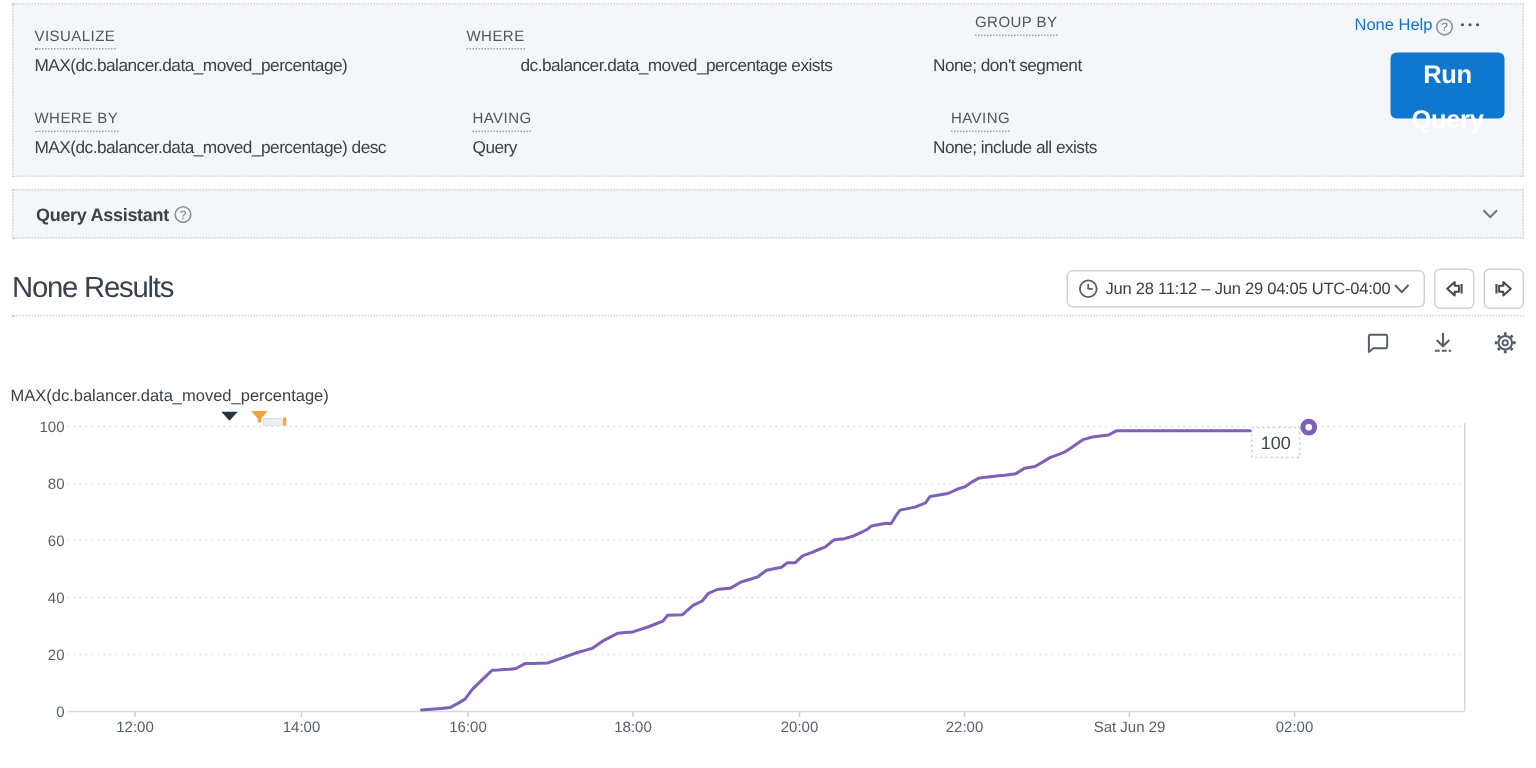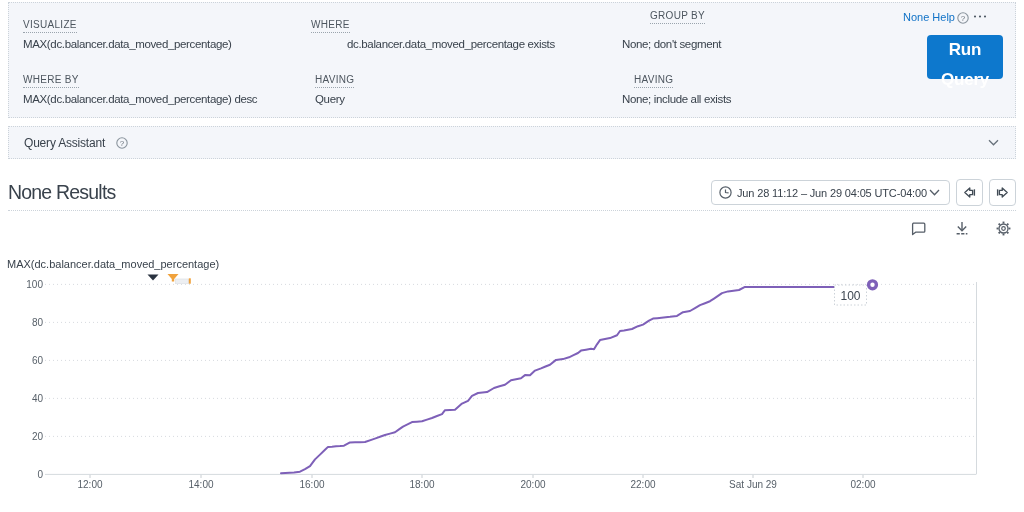--- a/index.html
+++ b/index.html
@@ -36,21 +36,21 @@
   </svg>
   <svg class="abs" style="left:973px; top:14px;" width="14" height="5" viewBox="0 0 14 5">
     <circle cx="2" cy="2.5" r="1.05" fill="#4a5560"></circle>
       <circle cx="7" cy="2.5" r="1.05" fill="#4a5560"></circle>
       <circle cx="12" cy="2.5" r="1.05" fill="#4a5560"></circle>
   </svg>
 
   <div class="abs" style="left:927px; top:35px; width:76px; height:44px; background:#0d78cd; border-radius:4px; color:#fff; font-size:17px; letter-spacing:-0.2px; font-weight:bold; text-align:center; line-height:30px;">Run Query</div>
 
   <div class="abs" style="left:8px; top:126px; width:1008px; height:33px; background:#f4f6fa; border:1px dotted #ccd3da;"></div>
-  <div class="abs" style="left:24px; top:136px; font-size:12px; letter-spacing:-0.2px; font-weight:normal; color:#39424c;">Query Assistant</div>
+  <div class="abs" style="left:24px; top:136px; font-size:12px; letter-spacing:-0.2px; font-weight:bold; color:#39424c;">Query Assistant</div>
   <svg class="abs" style="left:116px; top:137px;" width="12" height="12" viewBox="0 0 12 12">
     <circle cx="6" cy="6" r="5.2" fill="none" stroke="#8a949d" stroke-width="1.1"></circle>
     <text x="6" y="8.8" font-size="8" fill="#6a737c" text-anchor="middle" font-family="Liberation Sans">?</text>
   </svg>
   <svg class="abs" style="left:988px; top:139px;" width="11" height="8" viewBox="0 0 11 8">
     <polyline points="1,1.2 5.5,5.8 10,1.2" fill="none" stroke="#68717b" stroke-width="1.3"></polyline>
   </svg>
 
   <div class="abs" style="left:8px; top:180.5px; font-size:19.5px; letter-spacing:-0.8px; color:#39424c;">None Results</div>
 

